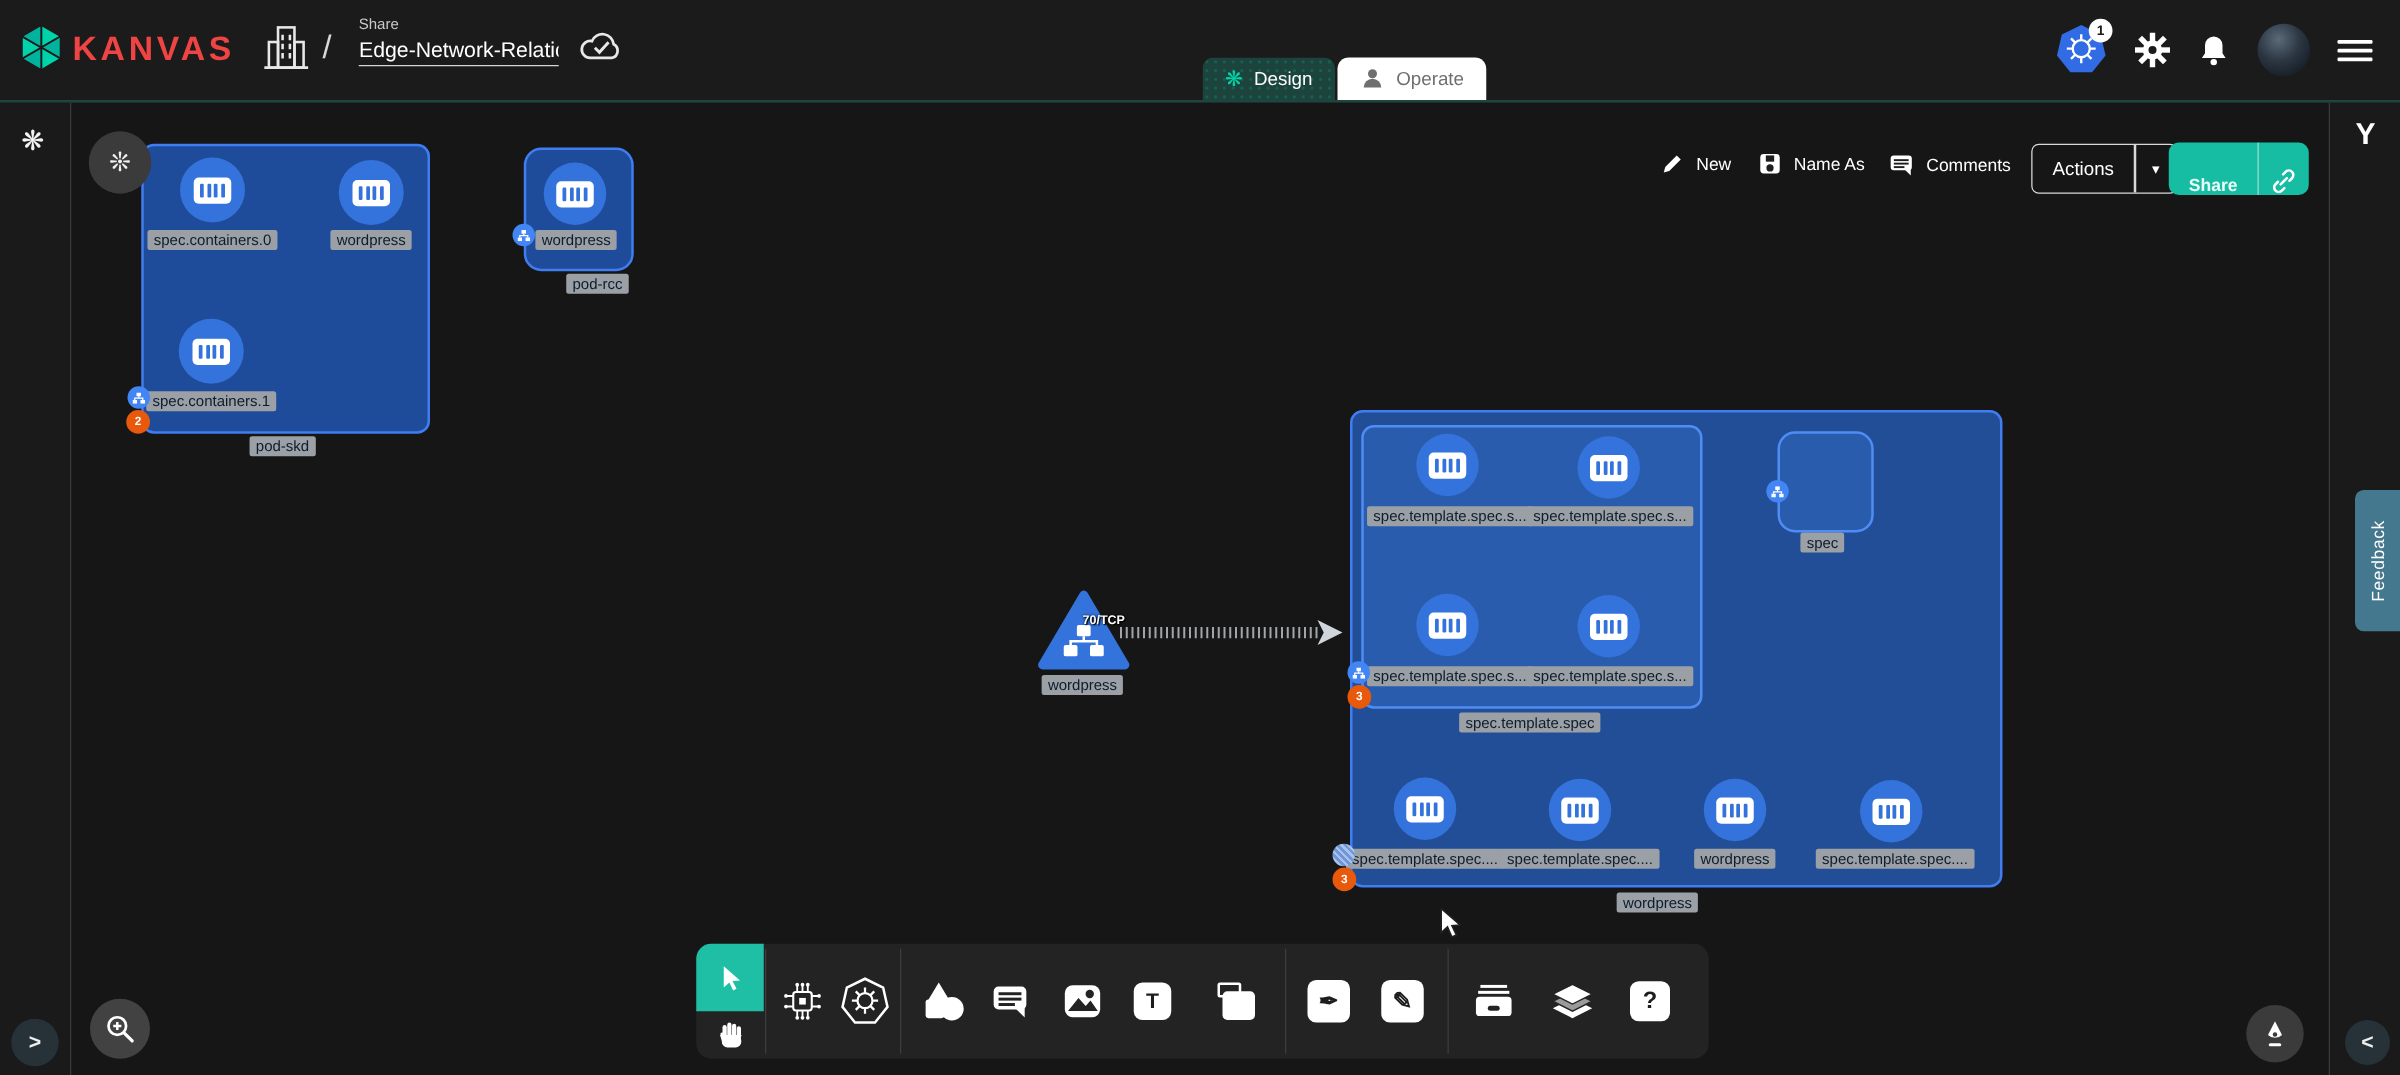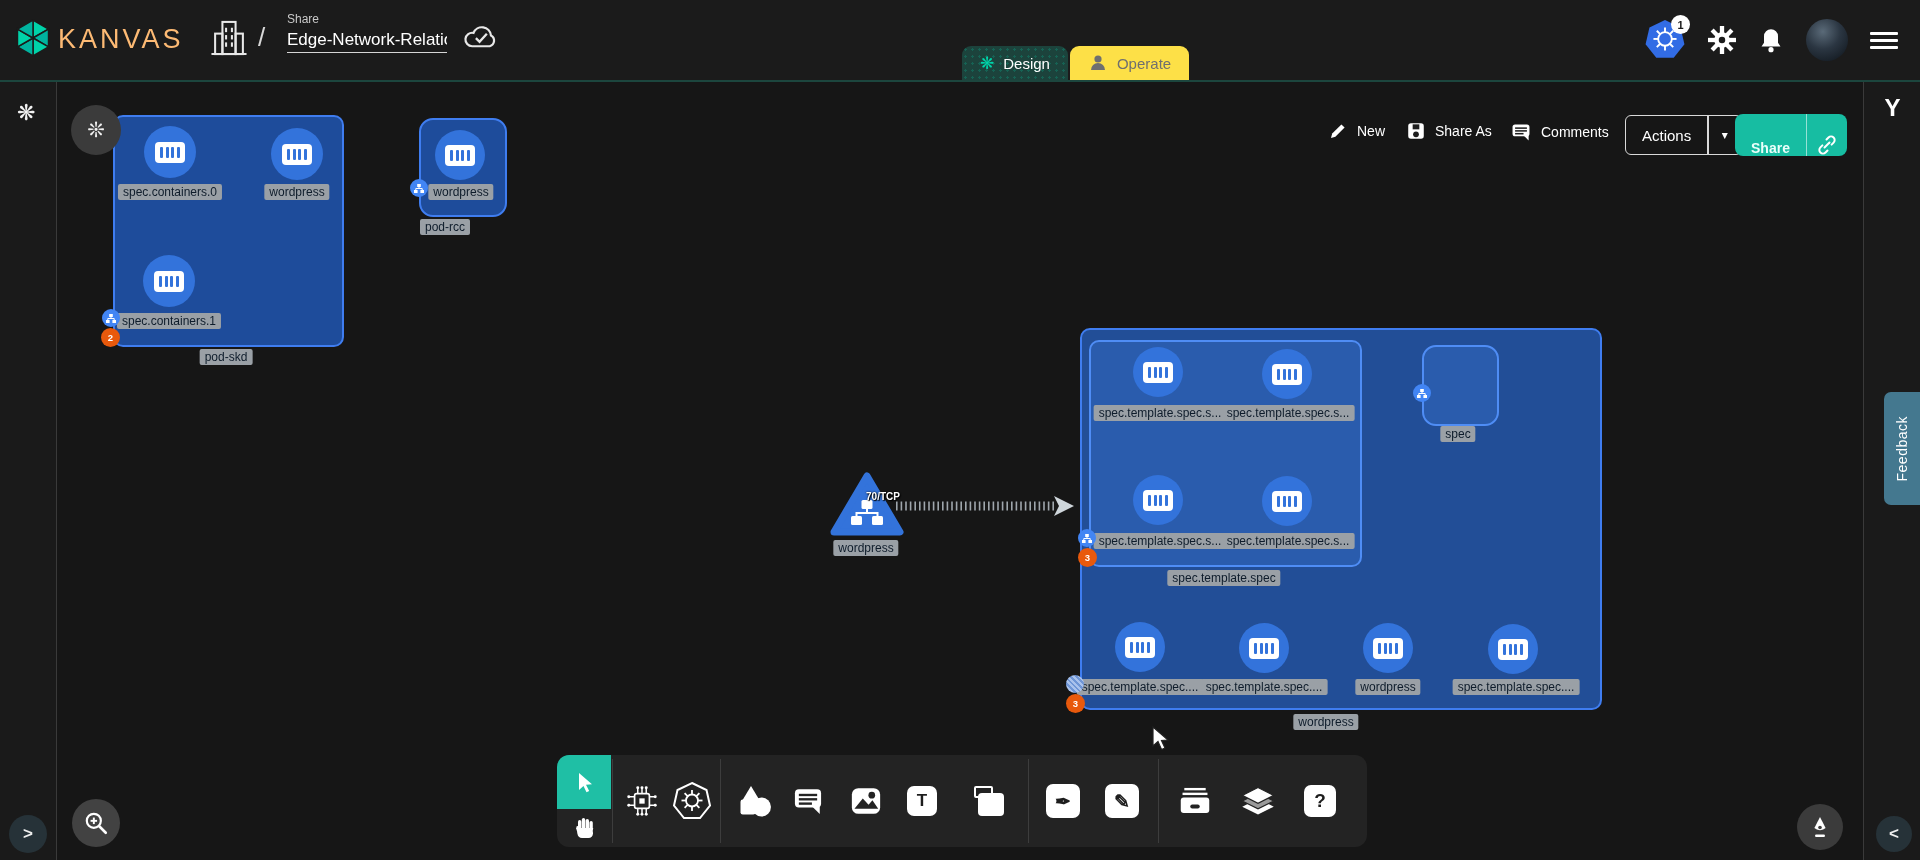--- a/index.html
+++ b/index.html
@@ -3,32 +3,32 @@
 <meta charset="utf-8">
 <title>Kanvas</title>
 <style>
   html,body{margin:0;padding:0}
   body{width:1920px;height:860px;overflow:hidden;background:#161616;
        font-family:"Liberation Sans",sans-serif;position:relative;color:#fff}
   .abs{position:absolute}
   
   .header{position:absolute;left:0;top:0;width:1920px;height:80px;background:#1b1b1b;
           border-bottom:2px solid #1c463e;z-index:40}
-  .brand{position:absolute;left:58px;top:24px;font-size:27px;font-weight:normal;letter-spacing:3px;color:#fdba74}
+  .brand{position:absolute;left:58px;top:24px;font-size:27px;font-weight:bold;letter-spacing:3px;color:#ef4444}
   .slash{position:absolute;left:258px;top:22px;font-size:26px;color:#d8d8d8;font-weight:300}
   .namelabel{position:absolute;left:287px;top:12px;font-size:12px;color:#c9c9c9}
   .nameinput{position:absolute;left:287px;top:28px;width:160px;background:transparent;border:none;
              border-bottom:1px solid #d6d6d6;color:#fff;font-size:17px;padding:2px 0;outline:none;
              font-family:"Liberation Sans",sans-serif}
   
   .tabs{position:absolute;left:962px;bottom:0;display:flex;z-index:41}
   .tab{display:flex;align-items:center;gap:9px;padding:0 18px;height:34px;border-radius:9px 9px 0 0;font-size:15px}
   .tab.design{background:#1c433c;color:#fff;
       background-image:radial-gradient(rgba(0,211,169,.22) 1px,transparent 1.3px);background-size:7px 7px}
-  .tab.operate{background:#fde047;color:#6f6f6f;margin-left:2px}
+  .tab.operate{background:#ffffff;color:#6f6f6f;margin-left:2px}
   .spiral{color:#00d3a9;font-size:17px;line-height:1}
   
   .hright{position:absolute;right:22px;top:0;height:80px;display:flex;align-items:center;gap:22px}
   .avatar{width:42px;height:42px;border-radius:50%;
           background:radial-gradient(circle at 40% 30%,#5a6a78 0%,#2b3642 45%,#0c1218 100%)}
   .burger div{width:28px;height:3px;background:#fff;border-radius:1px;margin:4px 0}
   .k8swrap{position:relative;width:42px;height:42px}
   .k8sbadge{position:absolute;right:-4px;top:-4px;width:19px;height:19px;border-radius:50%;background:#fff;
             color:#1b1b1b;font-size:11px;font-weight:bold;display:flex;align-items:center;justify-content:center}
   
@@ -205,21 +205,21 @@
     <path d="M3 17 l1.2-4.4 9.2-9.2 3.2 3.2 -9.2 9.2 z" fill="#fff"></path>
   </svg>
   <span>New</span>
 </div>
 <div class="act" style="left:1406px">
   <svg width="20" height="20" viewBox="0 0 18 18">
     <rect x="2" y="2" width="14" height="14" rx="2.5" fill="#fff"></rect>
     <rect x="6" y="3" width="6" height="4.5" fill="#1e1e1e"></rect>
     <circle cx="9" cy="12" r="2.6" fill="#1e1e1e"></circle>
   </svg>
-  <span>Share As</span>
+  <span>Name As</span>
 </div>
 <div class="act" style="left:1510px">
   <svg width="22" height="22" viewBox="0 0 26 26">
     <rect x="3" y="4" width="20" height="14" rx="3" fill="#fff"></rect>
     <polygon points="16,17 22,23 22,17" fill="#fff"></polygon>
     <rect x="6" y="7.5" width="14" height="1.8" fill="#1e1e1e"></rect>
     <rect x="6" y="10.8" width="14" height="1.8" fill="#1e1e1e"></rect>
     <rect x="6" y="14.1" width="10" height="1.8" fill="#1e1e1e"></rect>
   </svg>
   <span>Comments</span>
@@ -318,21 +318,21 @@
 <div class="bdg blue" style="left:410px;top:179px">
   <svg width="10" height="9" viewBox="0 0 10 9">
       <g fill="#fff">
     <rect x="3.2" y="0" width="3.6" height="3"></rect>
         <rect x="0" y="6" width="3.6" height="3"></rect>
     <rect x="6.4" y="6" width="3.6" height="3"></rect>
       </g>
     <path d="M5 3 v1.5 M1.8 6 v-1.5 h6.4 v1.5" stroke="#fff" stroke-width="1" fill="none"></path>
   </svg>
 </div>
-<div class="lbl" style="left:445px;top:219px">pod-rcc</div>
+<div class="lbl" style="left:478px;top:219px">pod-rcc</div>
 
 <svg class="abs" style="left:830px;top:470px;z-index:4" width="74" height="68" viewBox="0 0 74 68">
   <polygon points="37,6 70,62 4,62" fill="#3373db" stroke="#3373db" stroke-width="7" stroke-linejoin="round"></polygon>
   <g>
     <rect x="31.5" y="30" width="11" height="9" rx="1.5" fill="#fff"></rect>
     <rect x="21" y="46" width="11" height="9" rx="1.5" fill="#fff"></rect>
     <rect x="42" y="46" width="11" height="9" rx="1.5" fill="#fff"></rect>
     <path d="M37 39 v4 M26.5 46 v-3 h21 v3" stroke="#fff" stroke-width="2" fill="none"></path>
   </g>
 </svg>

